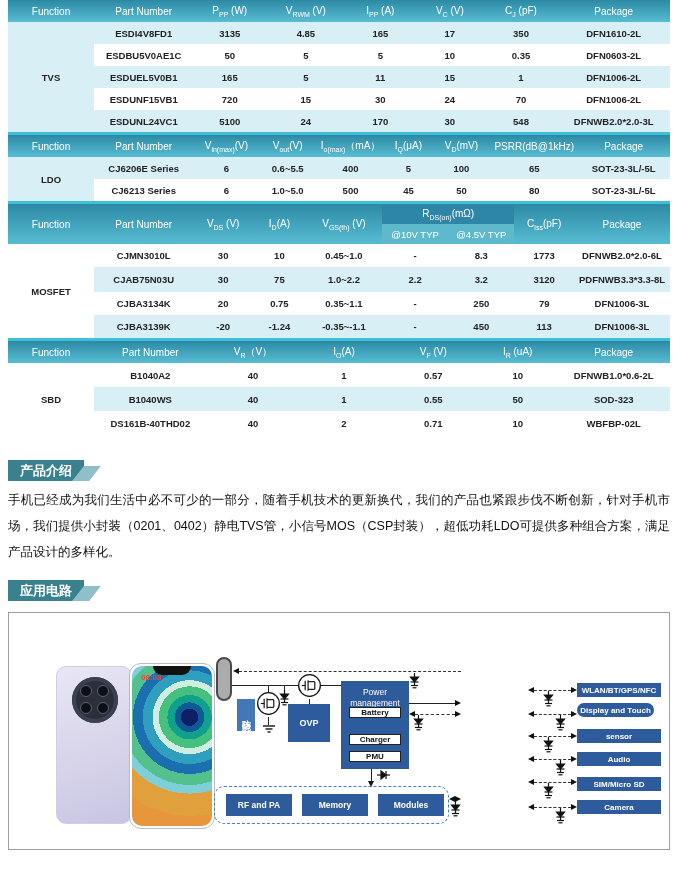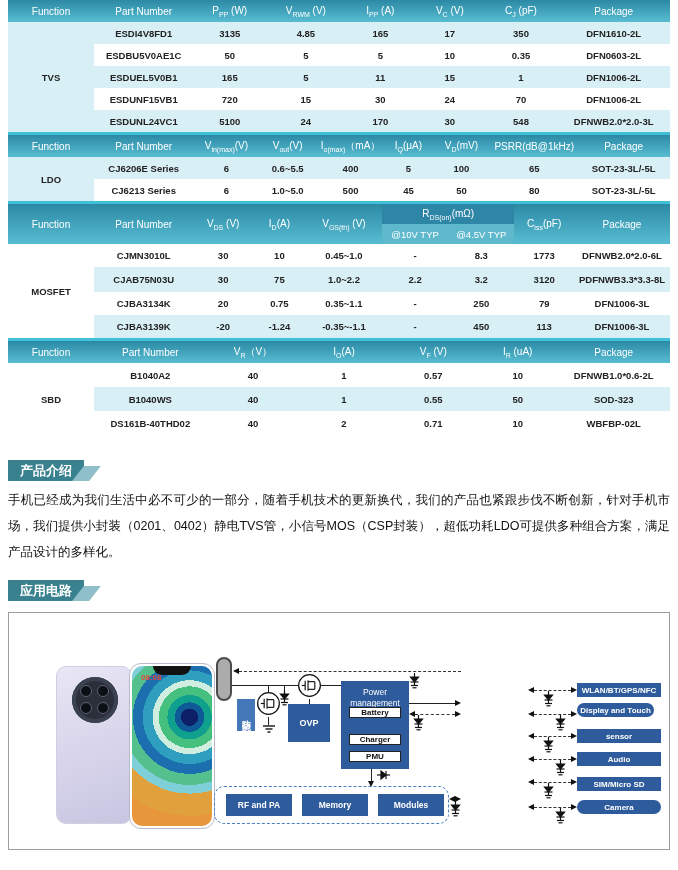--- a/index.html
+++ b/index.html
@@ -564,18 +564,18 @@
       <span class="icon" style="left: 546px; top: 195px;"><svg width="11" height="17" viewBox="0 0 11 17">
           <g stroke="#111" stroke-width="1.2" fill="#111">
             <line x1="5.5" y1="0" x2="5.5" y2="4"></line>
             <polygon points="1.5,4 9.5,4 5.5,9"></polygon>
             <line x1="1.5" y1="9" x2="9.5" y2="9"></line>
             <line x1="5.5" y1="9" x2="5.5" y2="12.5"></line>
             <line x1="2" y1="12.5" x2="9" y2="12.5"></line>
             <line x1="3.5" y1="14.8" x2="7.5" y2="14.8"></line>
           </g>
         </svg></span>
-      <div class="bluebox" style="left: 568px; top: 187px; width: 84px; height: 14px; font-size: 8px; font-weight: 700; border-radius: 7px;">Camera</div>
+      <div class="bluebox" style="left: 568px; top: 187px; width: 84px; height: 14px; font-size: 8px; font-weight: 700;">Camera</div>
       <div class="bluebox" style="left: 217px; top: 181px; width: 66px; height: 22px; font-size: 8.5px; font-weight: 700;">RF and PA</div>
       <div class="bluebox" style="left: 293px; top: 181px; width: 66px; height: 22px; font-size: 8.5px; font-weight: 700;">Memory</div>
       <div class="bluebox" style="left: 369px; top: 181px; width: 66px; height: 22px; font-size: 8.5px; font-weight: 700;">Modules</div>
     </div>
 </div>
 
 </body></html>

